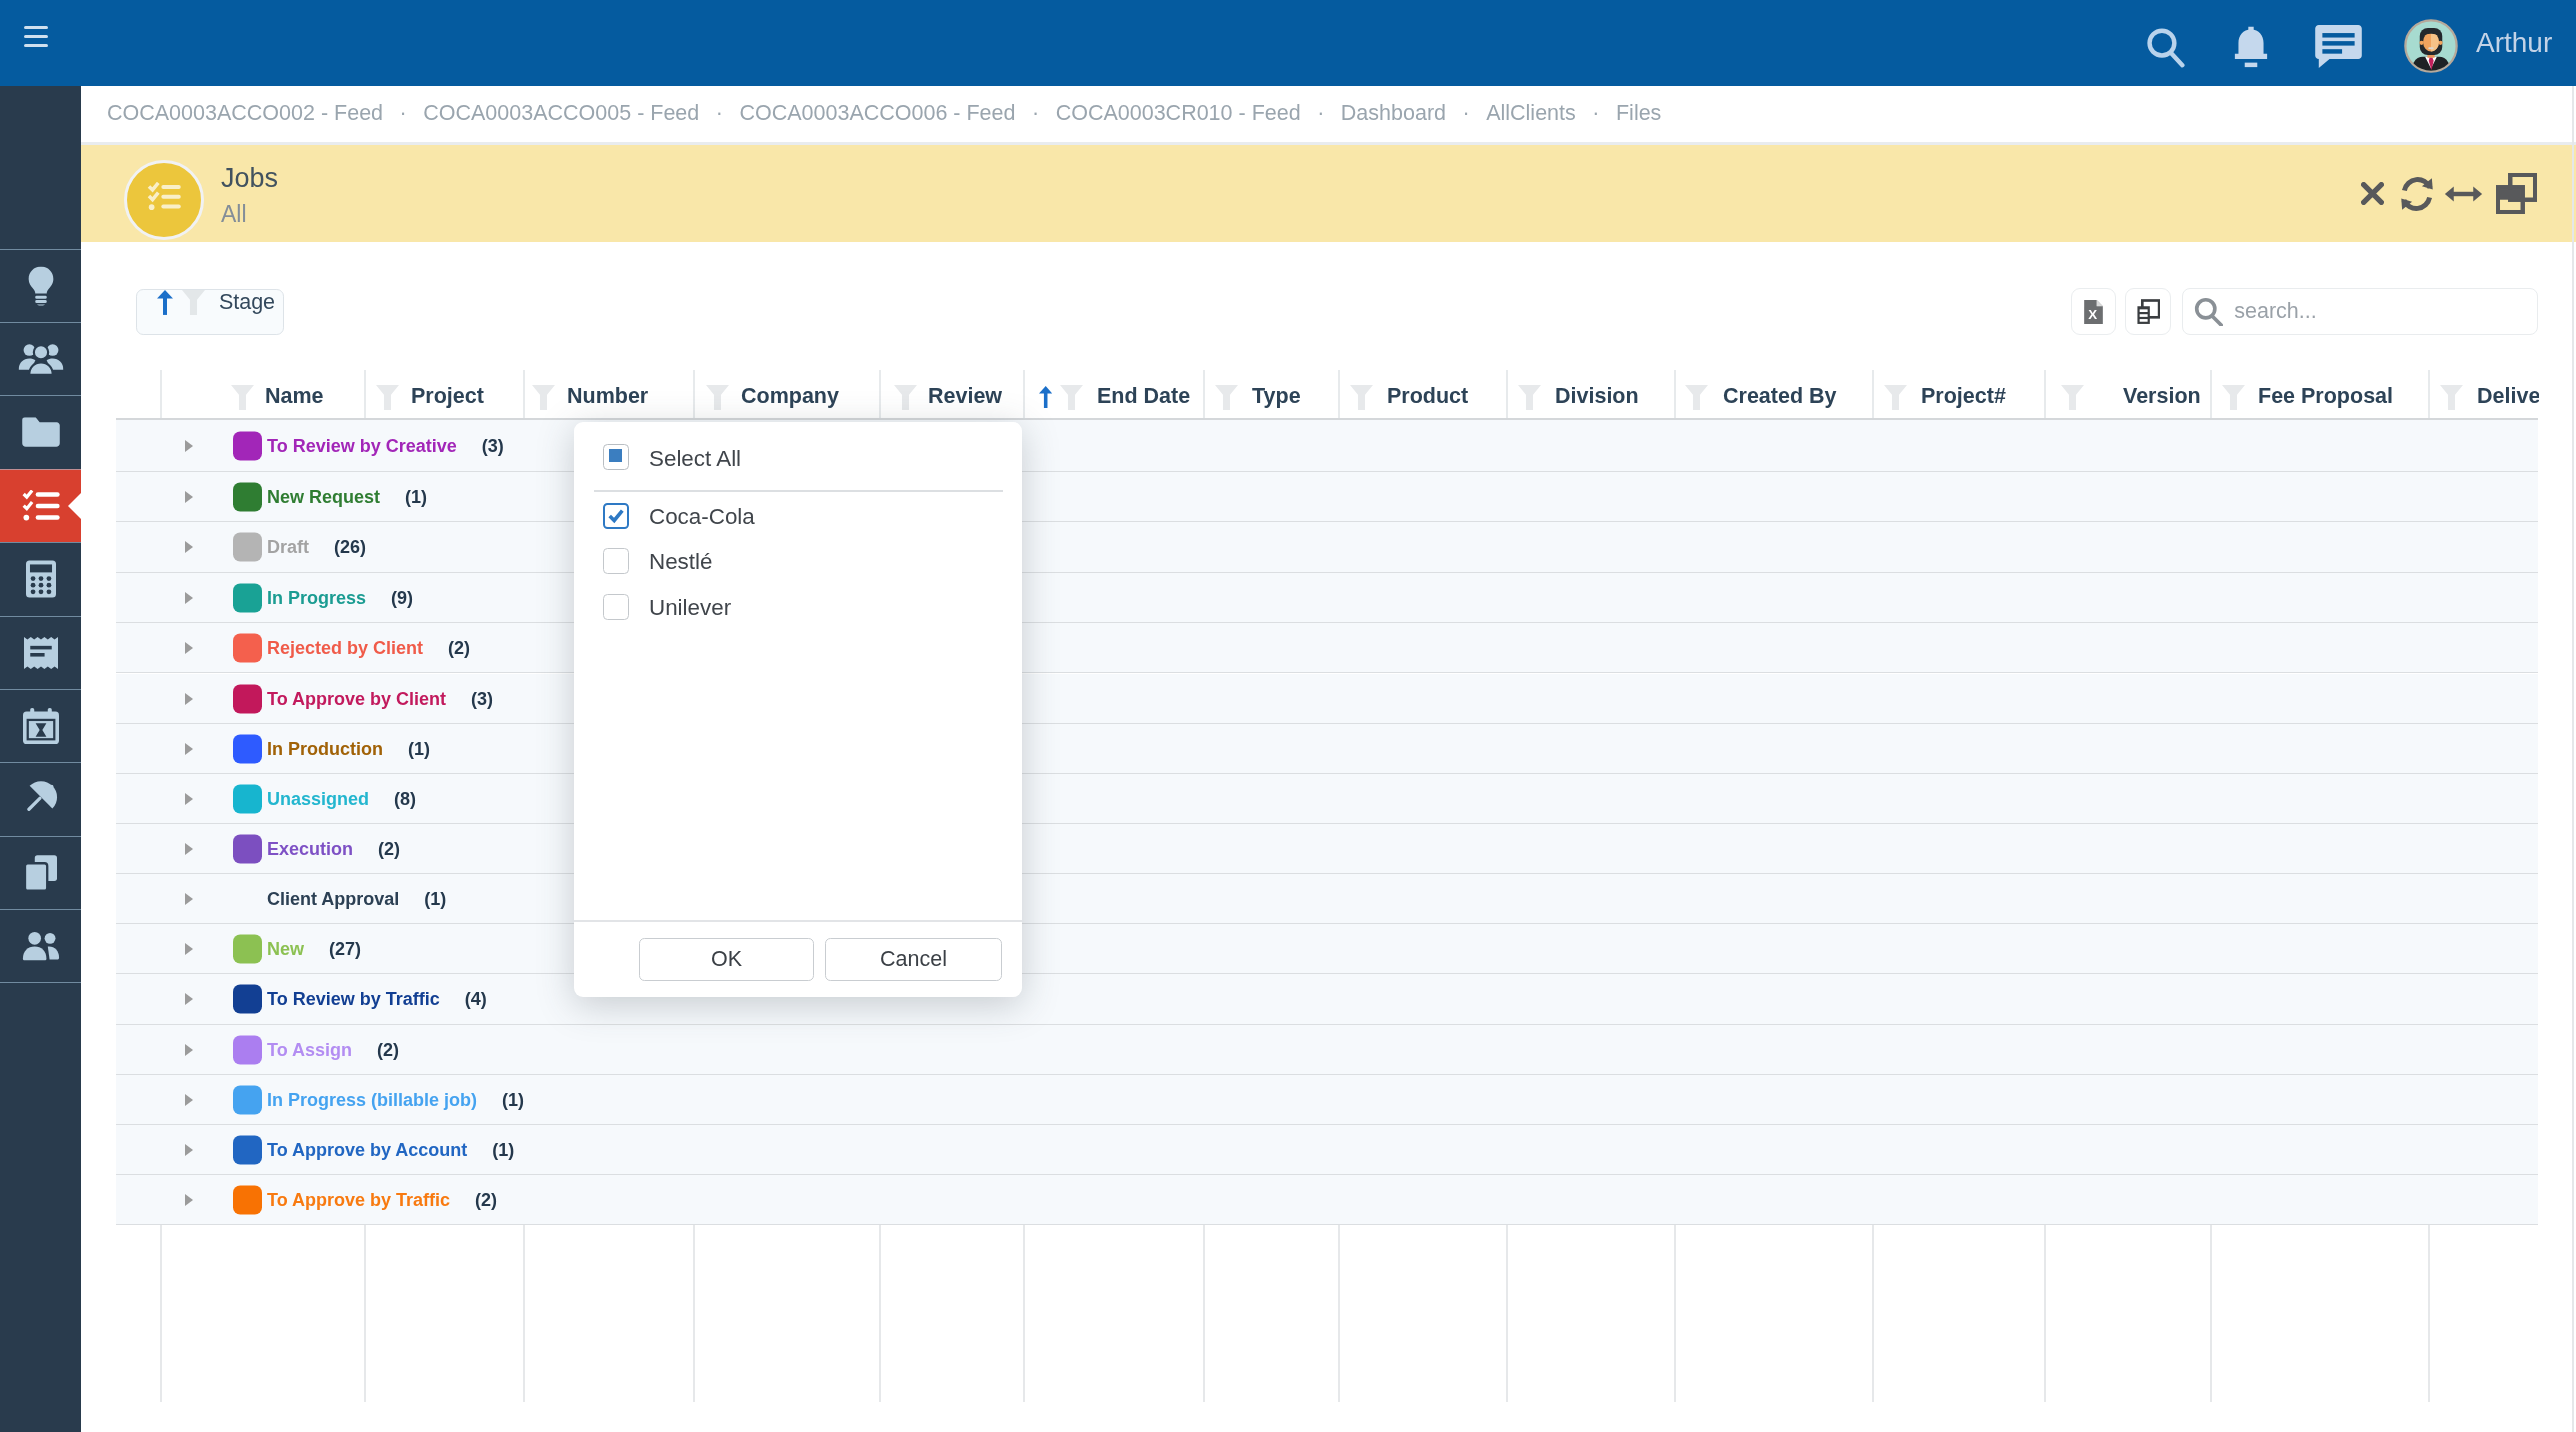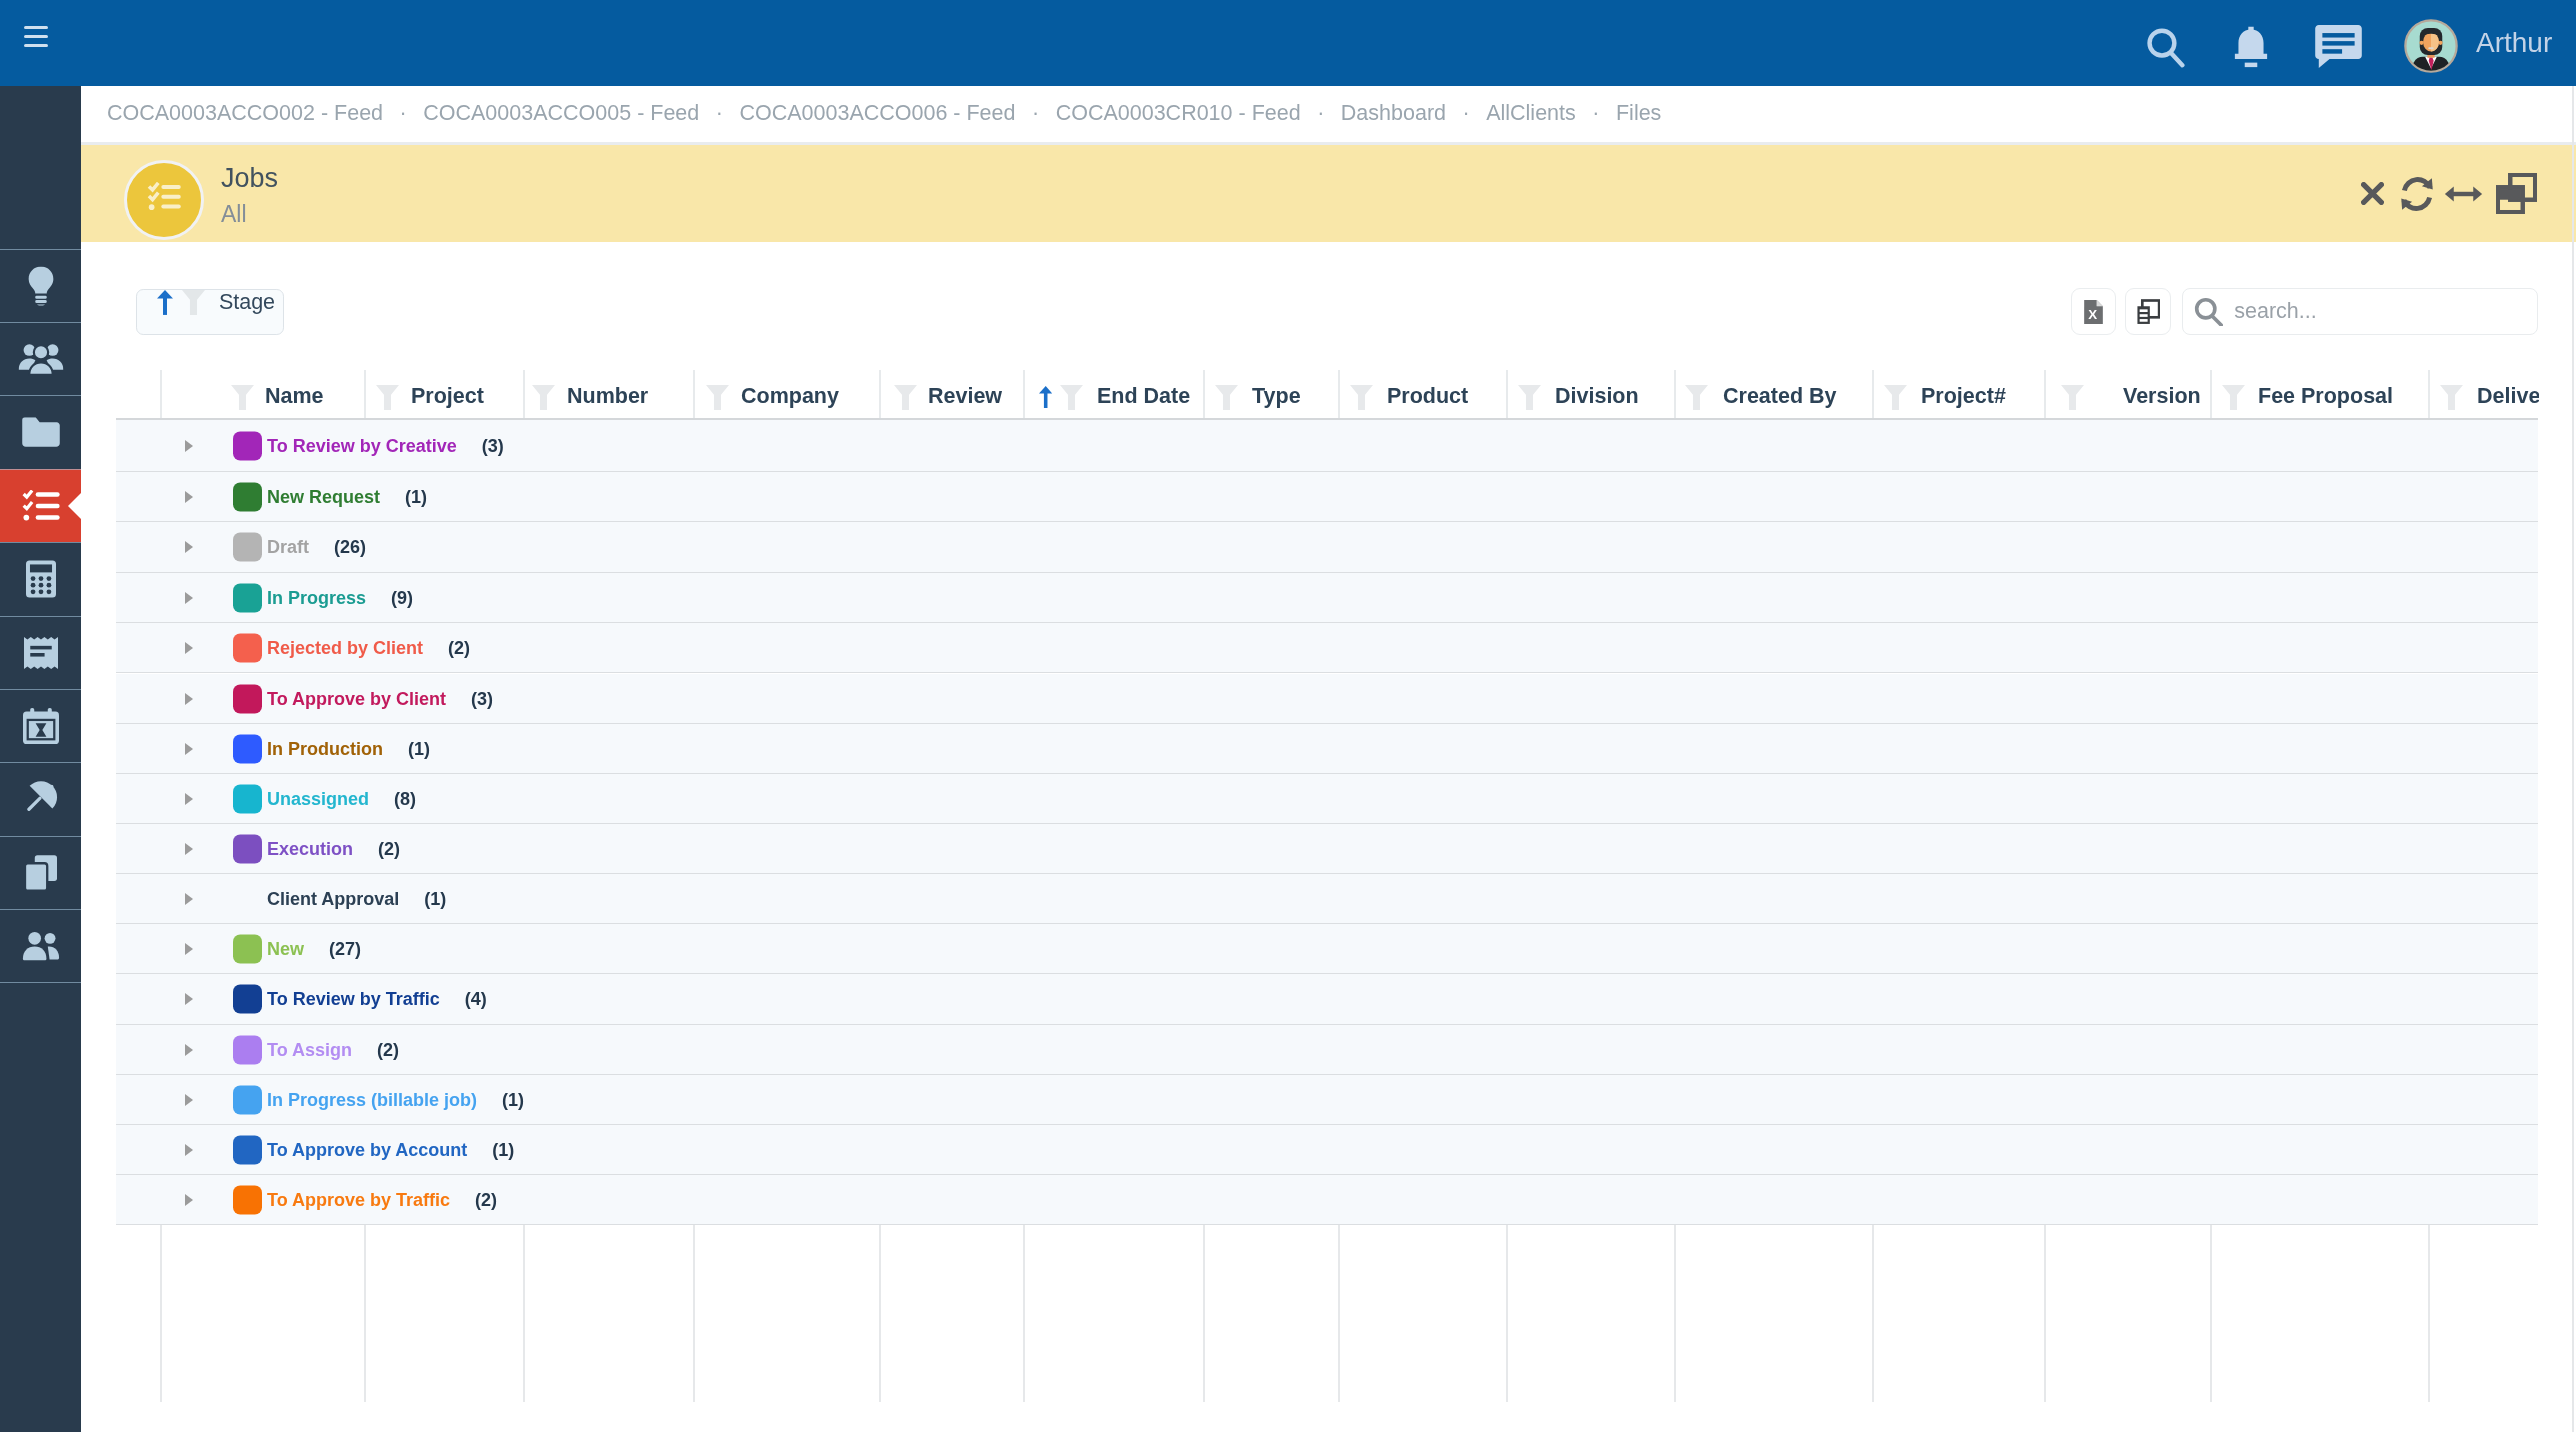--- a/index.html
+++ b/index.html
@@ -476,15 +476,35 @@
       <div class="vline" style="left:1338px"></div>
       <div class="vline" style="left:1506px"></div>
       <div class="vline" style="left:1674px"></div>
       <div class="vline" style="left:1872px"></div>
       <div class="vline" style="left:2044px"></div>
       <div class="vline" style="left:2210px"></div>
       <div class="vline" style="left:2428px"></div>
     </div>
   <div class="abs" style="left:2572px; top:86px; width:1.8px; height:1347px; background:#e5e7e9;"></div>
 
+  <div id="popup" class="abs">
+    <div class="cb" style="top:21.5px; border:1.8px solid #b9bec3;">
+      <div style="position:absolute; left:4.5px; top:4.5px; width:13.4px; height:13.4px; background:#3b7ec0;"></div>
+    </div>
+    <div class="cbtext" style="top:21.5px; line-height:29.5px;">Select All</div>
+    <div style="position:absolute; left:19.7px; top:68px; width:409px; height:1.8px; background:#dcdfe2;"></div>
+    <div class="cb" style="top:81px; border:2.7px solid #2e79c4;">
+      <svg style="position:absolute;left:1.8px;top:1.8px" width="18" height="18" viewBox="0 0 20 20">
+        <path d="M3 10 l5 5 l9 -11" stroke="#2e79c4" stroke-width="4" fill="none"></path>
+      </svg>
+    </div>
+    <div class="cbtext" style="top:81px; line-height:28px;">Coca-Cola</div>
+    <div class="cb" style="top:126px; border:1.8px solid #c4c8cc;"></div>
+    <div class="cbtext" style="top:126px; line-height:28px;">Nestlé</div>
+    <div class="cb" style="top:172px; border:1.8px solid #c4c8cc;"></div>
+    <div class="cbtext" style="top:172px; line-height:28px;">Unilever</div>
+    <div style="position:absolute; left:0; top:498px; width:448px; height:1.8px; background:#e2e4e7;"></div>
+    <div class="btn" style="left:65px; width:175px;">OK</div>
+    <div class="btn" style="left:251px; width:177px;">Cancel</div>
+  </div>
 
 </div>
 
 
 </body></html>

